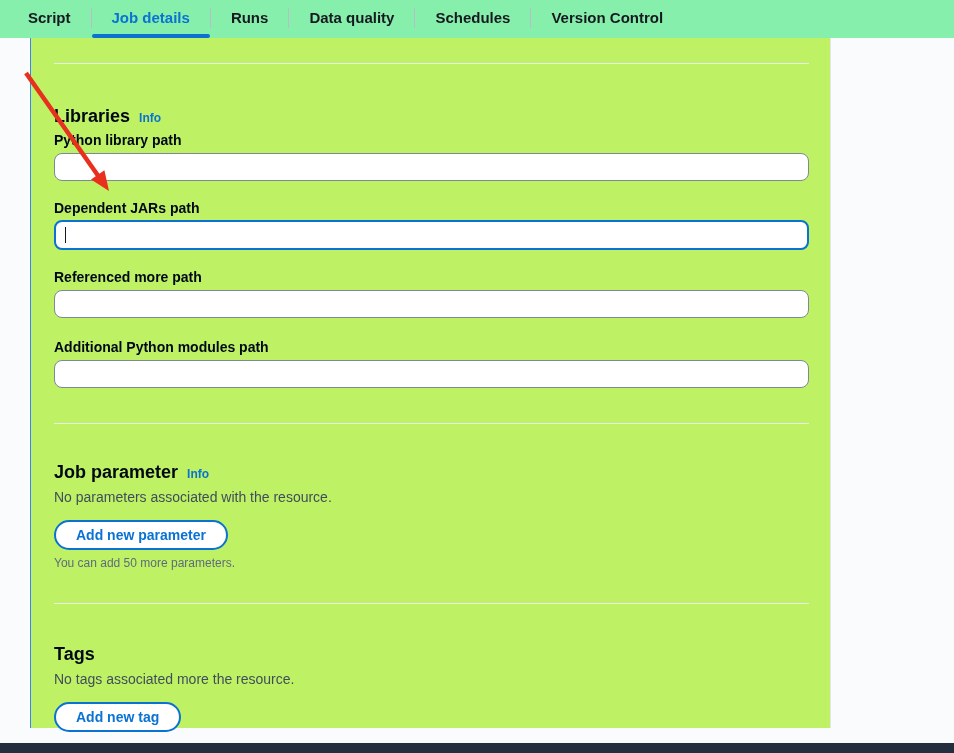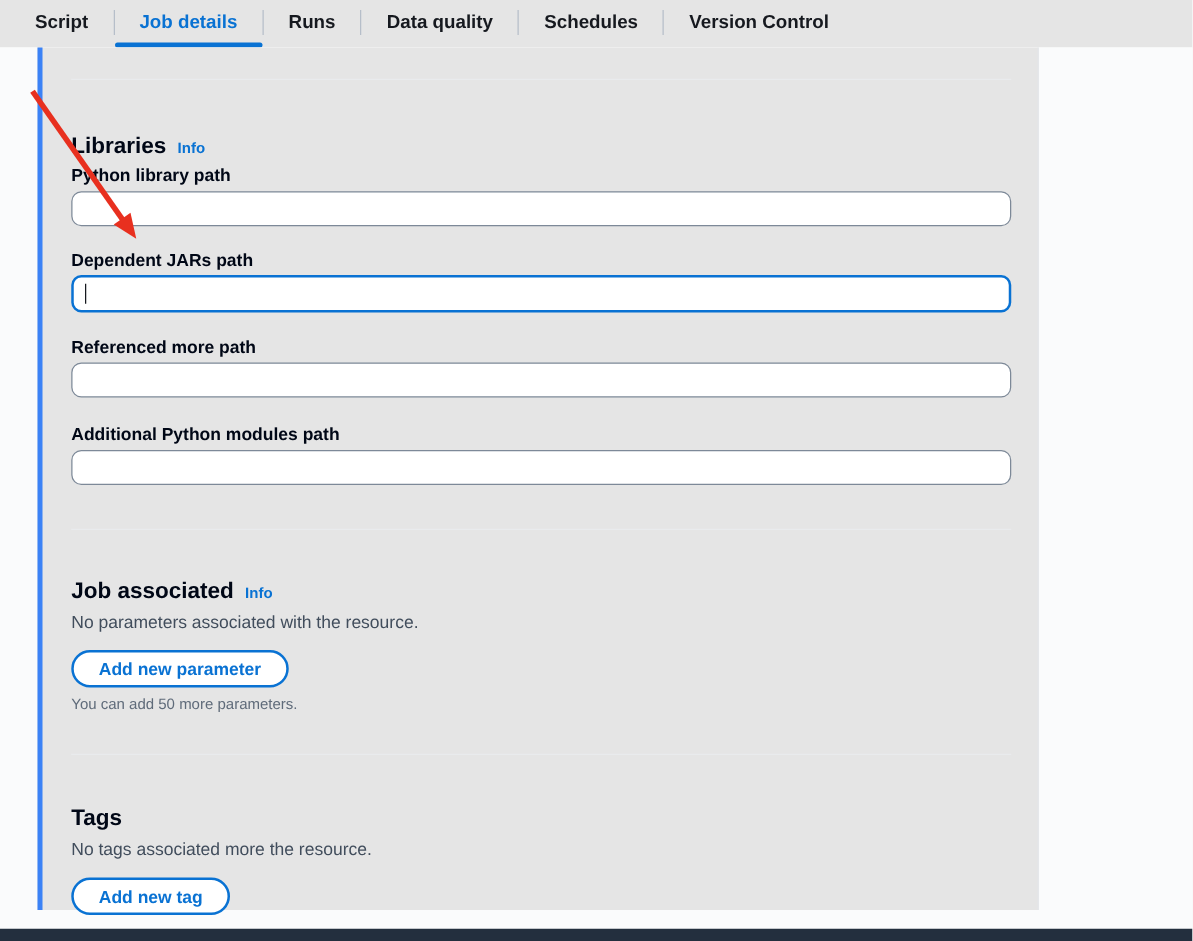--- a/index.html
+++ b/index.html
@@ -6,21 +6,21 @@
   html, body {
     width: 954px; height: 753px;
     font-family: "Liberation Sans", "DejaVu Sans", sans-serif;
     background: #ffffff;
     overflow: hidden;
     position: relative;
   }
   
   .tabbar {
     height: 38px;
-    background: #e5e5e5;
+    background: #86efac;
     display: flex;
     align-items: flex-start;
     padding-left: 8px;
   }
   .tab {
     position: relative;
     height: 38px;
     display: flex;
     align-items: center;
     padding: 0 20px 4px 20px;
@@ -50,22 +50,22 @@
   .workspace {
     position: relative;
     height: 715px;
     background: #fafbfc;
   }
   .panel {
     position: absolute;
     left: 30px; top: 0;
     width: 801px;
     height: 690px;
-    background: #e5e5e5;
-    border-left: 4px solid #3b82f6;
+    background: #bef264;
+    border-left: 1px solid #3b82f6;
     border-right: 1px solid #e4e6ea;
     padding: 0 21px 0 23px;
   }
   .divider {
     border: none;
     border-top: 1px solid #e9ebed;
     height: 0;
   }
   .divider.d1 { margin-top: 25px; }
   .divider.d2 { margin-top: 35px; }
@@ -213,21 +213,21 @@
 
     <div class="field-label lbl-3">Additional Python modules path</div>
     <div class="input-wrap">
       <input class="text-input" type="text" value="" style="">
     </div>
 
     <hr class="divider d2">
 
     
     <div class="section-heading h-params">
-      <h2 class="section-title">Job associated</h2>
+      <h2 class="section-title">Job parameter</h2>
       <a class="info-link">Info</a>
     </div>
     <div class="empty-text">No parameters associated with the resource.</div>
     <button class="pill-button">Add new parameter</button>
     <div class="hint-text">You can add 50 more parameters.</div>
 
     <hr class="divider d3">
 
     
     <div class="section-heading h-tags">

